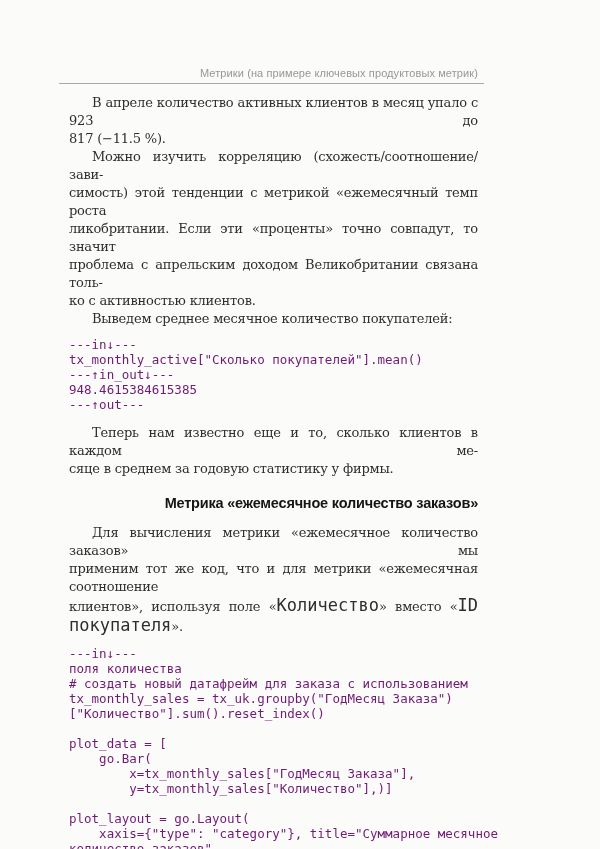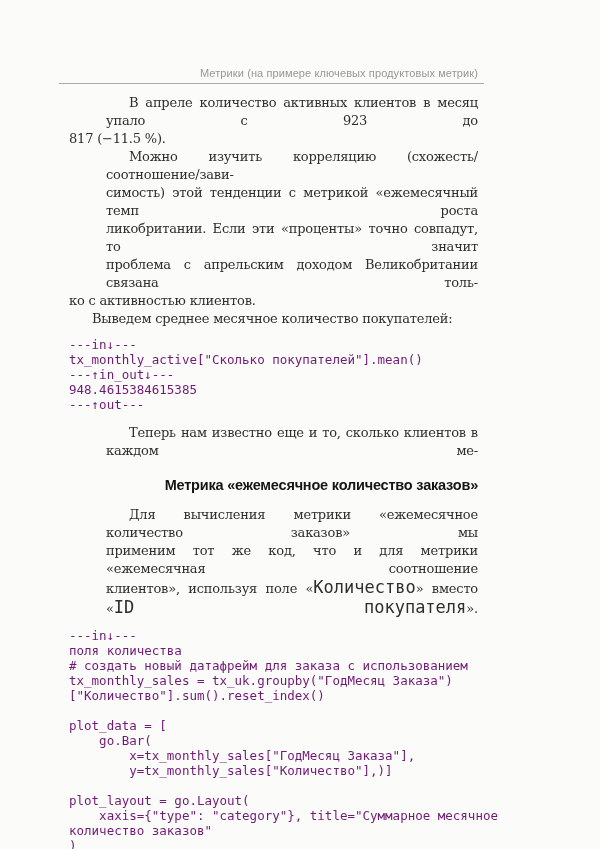--- a/index.html
+++ b/index.html
@@ -28,21 +28,21 @@
     margin: 3px -6px 0 -10px;
   }
   
   .para {
     font-size: 13px;
     line-height: 18px;
     color: #2e2e2e;
     letter-spacing: -0.2px;
   }
   .tl { overflow: hidden; white-space: nowrap; }
-  .tl.j { text-align: justify; text-align-last: justify; white-space: normal; margin-left: 37px; }
+  .tl.j { text-align: justify; text-align-last: justify; white-space: normal; }
   .tl.ind { text-indent: 23px; }
   .mono-inline {
     font-family: "DejaVu Sans Mono", monospace;
     font-size: 17px;
     letter-spacing: 0;
   }
   
   .code {
     font-family: "DejaVu Sans Mono", monospace;
     font-size: 12.5px;
@@ -103,20 +103,21 @@
   <div class="code m-code1">
     <div class="cl">---in↓---</div>
     <div class="cl">tx_monthly_active["Сколько покупателей"].mean()</div>
     <div class="cl">---↑in_out↓---</div>
     <div class="cl">948.4615384615385</div>
     <div class="cl">---↑out---</div>
   </div>
 
   <div class="para m-p4">
     <div class="tl j ind">Теперь нам известно еще и то, сколько клиентов в каждом ме-</div>
+    <div class="tl">сяце в среднем за годовую статистику у фирмы.</div>
   </div>
 
   <div class="section-heading m-head">Метрика «ежемесячное количество заказов»</div>
 
   <div class="para m-p5">
     <div class="tl j ind">Для вычисления метрики «ежемесячное количество заказов» мы</div>
     <div class="tl j">применим тот же код, что и для метрики «ежемесячная соотношение</div>
     <div class="tl j"><span>клиентов», используя поле «</span><span class="mono-inline">Количество</span><span>» вместо «</span><span class="mono-inline">ID покупателя</span><span>».</span></div>
   </div>
 

